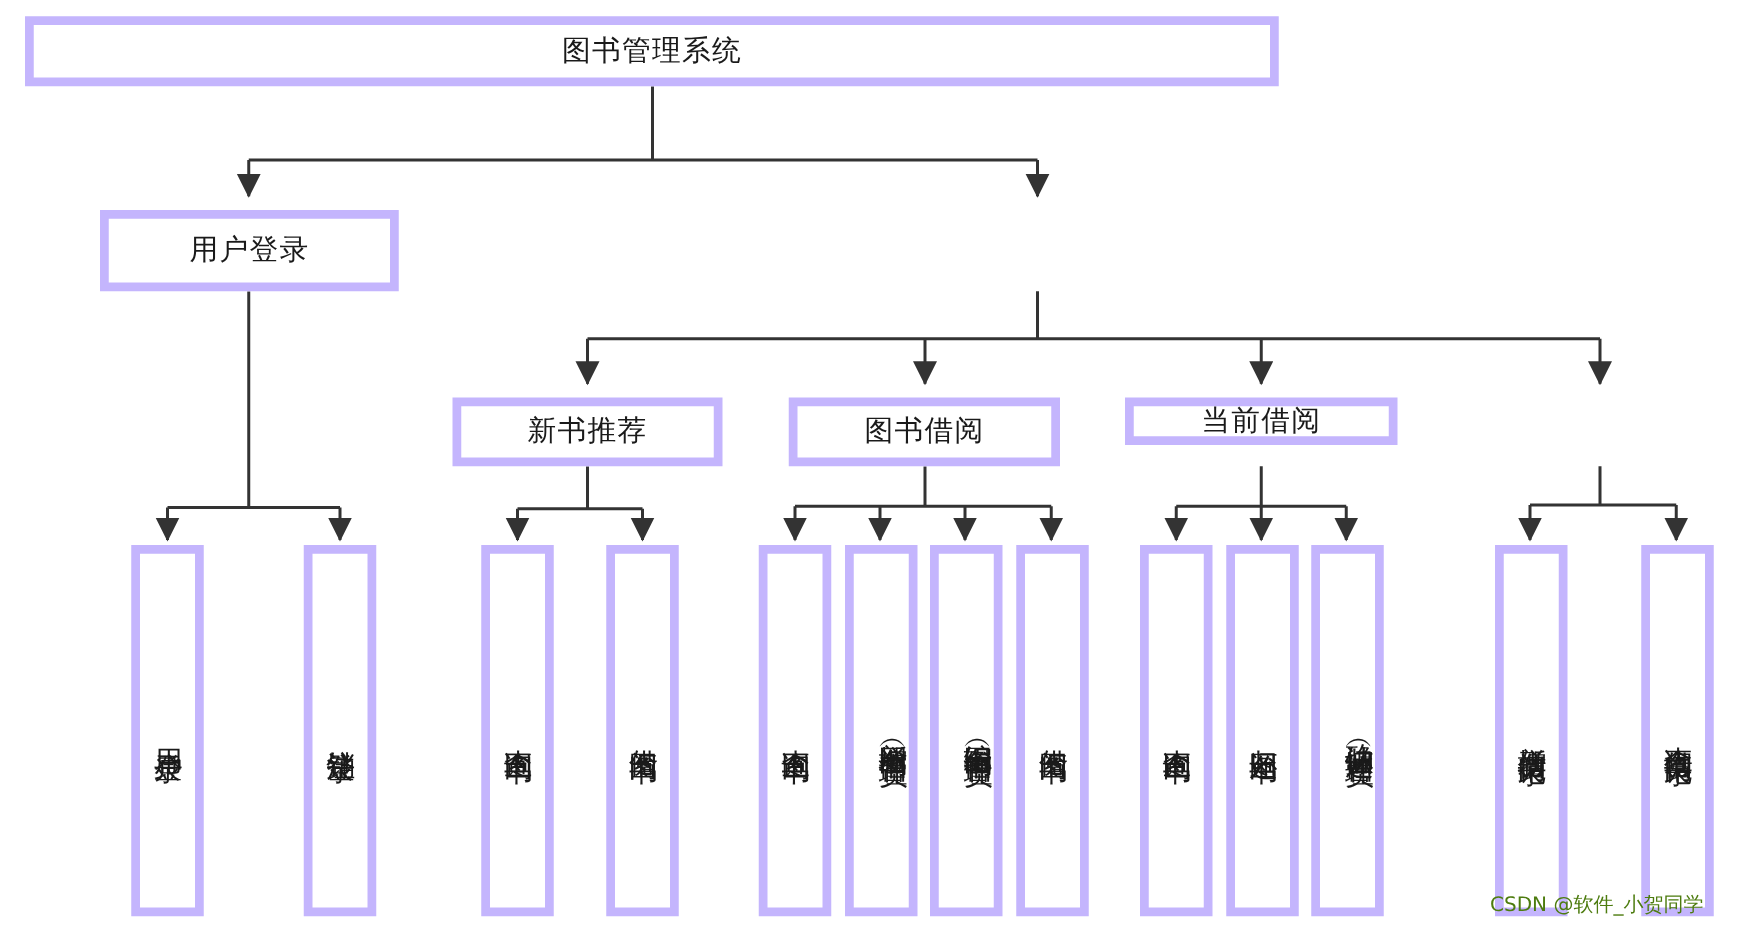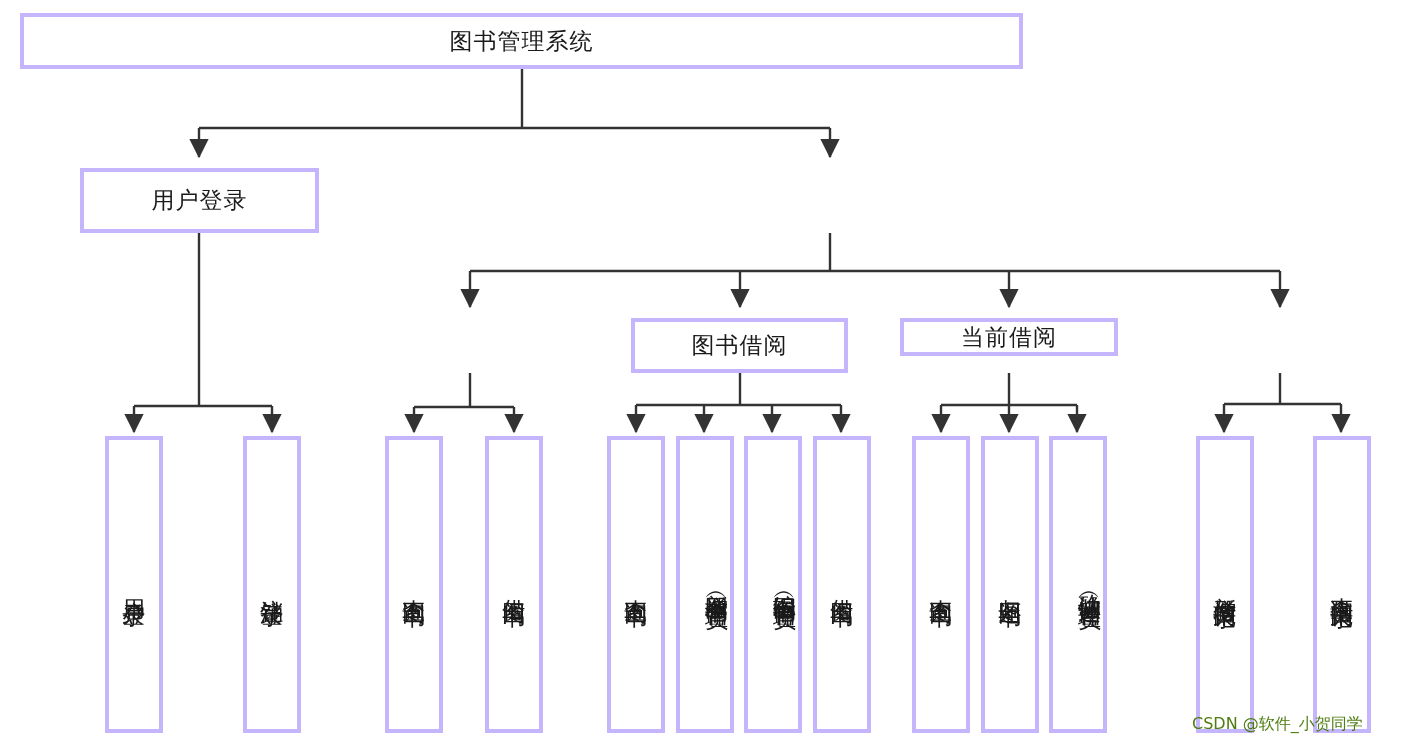--- a/index.html
+++ b/index.html
@@ -22,21 +22,21 @@
     position: absolute;
     left: 0;
     top: 0;
     width: 1405px;
     height: 747px;
     pointer-events: none;
   }
   .node {
     position: absolute;
     box-sizing: border-box;
-    border: 4px solid #c4b5fd;
+    border: 7px solid #c4b5fd;
     background: #ffffff;
     display: flex;
     align-items: center;
     justify-content: center;
     color: #1a1a1a;
   }
   .node.h {
     font-size: 23px;
     letter-spacing: 1px;
   }
@@ -122,20 +122,23 @@
   </svg>
 
   <div class="node h" style="left:20px; top:13px; width:1003px; height:56px;">
     <span class="node-label">图书管理系统</span>
   </div>
 
   <div class="node h" style="left:80px; top:168px; width:239px; height:65px;">
     <span class="node-label">用户登录</span>
   </div>
 
+  <div class="node h" style="left:362px; top:318px; width:216px; height:55px;">
+    <span class="node-label">新书推荐</span>
+  </div>
   <div class="node h" style="left:631px; top:318px; width:217px; height:55px;">
     <span class="node-label">图书借阅</span>
   </div>
   <div class="node h" style="left:900px; top:318px; width:218px; height:38px;">
     <span class="node-label">当前借阅</span>
   </div>
 
   <div class="node v mid" style="left:105px; top:436px; width:58px; height:297px;">
     <span class="node-label">用户登录</span>
   </div>

